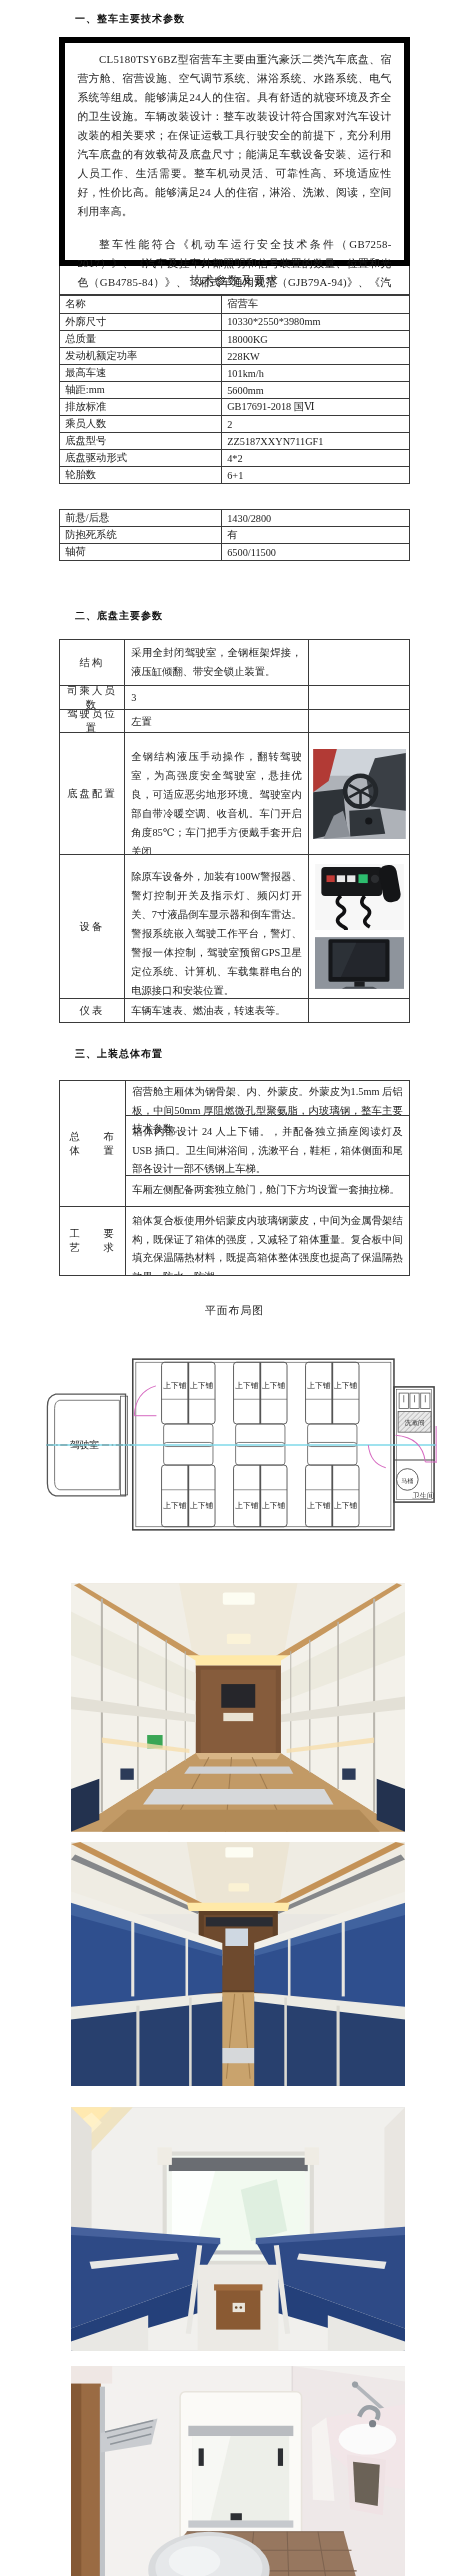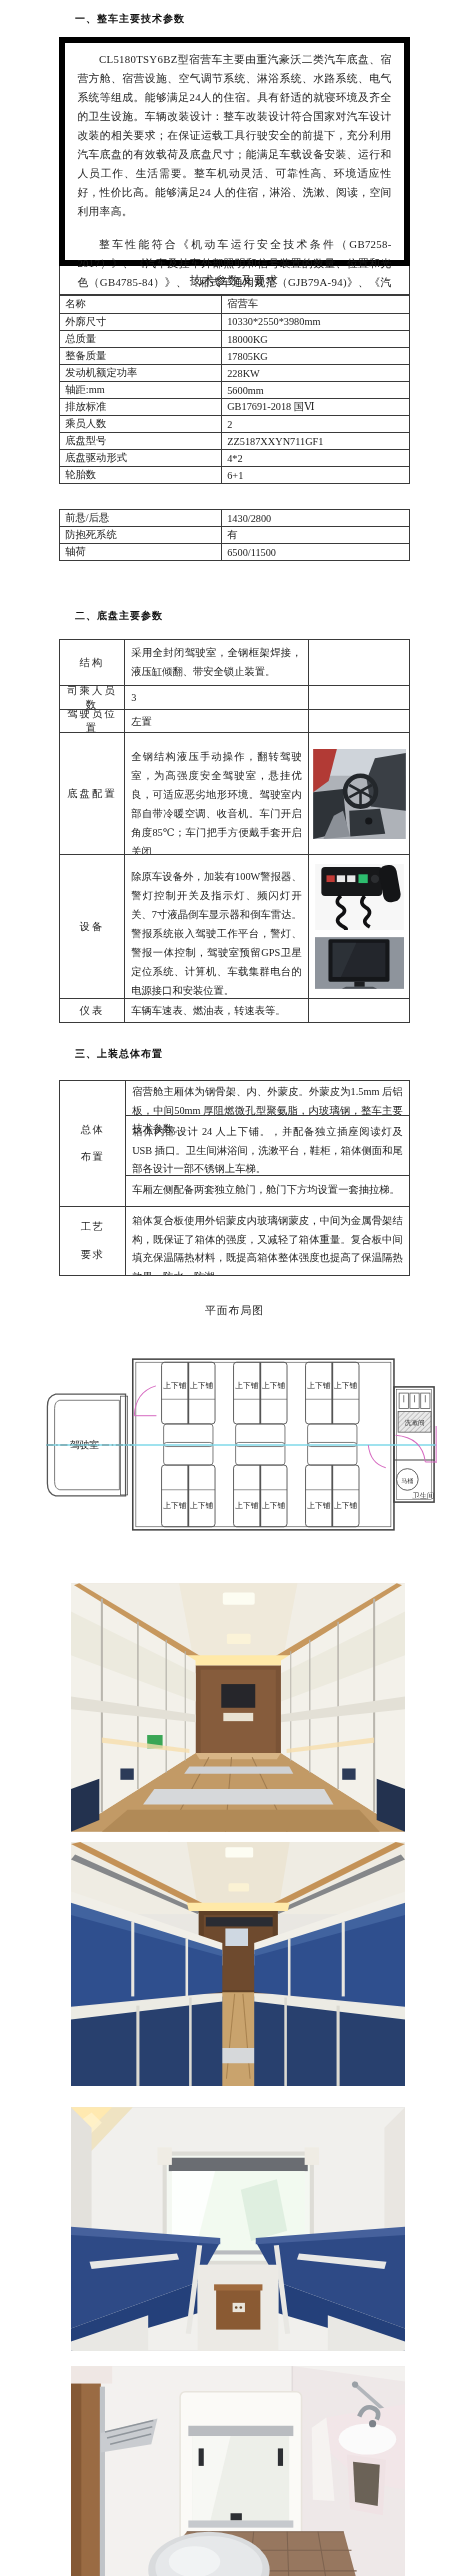--- a/index.html
+++ b/index.html
@@ -38,21 +38,21 @@
   .lab{border-right:0.8px solid #3a3a3a;}
   .t1 .lab{width:162px;}
   .t1 .val{flex:1;}
   
   .t2 .lab{width:65px;justify-content:center;letter-spacing:2.1px;white-space:normal;text-align:center;padding:1px 3.1px;}
   .t2 .mid{width:184px;border-right:0.8px solid #3a3a3a;white-space:normal;align-items:flex-start;padding:3.1px 6.2px;font-size:10.3px;line-height:19px;text-align:justify;}
   .t2 .img{flex:1;flex-direction:column;justify-content:center;align-items:center;white-space:normal;gap:7.2px;padding:3.1px;}
   
   .t3 .lab{width:66px;justify-content:center;white-space:normal;text-align:center;letter-spacing:1.5px;}
   .t3 .val{flex:1;white-space:normal;align-items:flex-start;padding:2.1px 6.2px;font-size:10.3px;line-height:18.5px;text-align:justify;}
-  .sublab{display:flex;flex-direction:column;gap:13.4px;align-items:center;width:100%;}
+  .sublab{display:flex;flex-direction:row;gap:13.4px;align-items:center;width:100%;}
   .subrows{flex:1;display:flex;flex-direction:column;}
   .subrow{border-top:0.8px solid #3a3a3a;box-sizing:border-box;padding:2.1px 6.2px;font-size:10.3px;line-height:18.5px;text-align:justify;}
   .subrow:first-child{border-top:none;}
   .plan-title{
     left:59px;top:1304px;width:351px;text-align:center;
     font-size:10.8px;letter-spacing:1px;
   }
   .photo{left:71px;width:334px;overflow:hidden;background:#ddd;}
   svg{display:block;}
   svg text{font-family:"DejaVu Sans","Liberation Sans",sans-serif;}
@@ -76,26 +76,26 @@
     </div>
   <div class="prow" style="height:16.5px">
       <div class="pcell lab">外廓尺寸</div>
       <div class="pcell val">10330*2550*3980mm</div>
     </div>
   <div class="prow" style="height:16px">
       <div class="pcell lab">总质量</div>
       <div class="pcell val">18000KG</div>
     </div>
   <div class="prow" style="height:16px">
-      <div class="pcell lab">整备质量</div>
-      <div class="pcell val">17805KG</div>
-    </div>
-  <div class="prow" style="height:16px">
       <div class="pcell lab">发动机额定功率</div>
       <div class="pcell val">228KW</div>
+    </div>
+  <div class="prow" style="height:16px">
+      <div class="pcell lab">最高车速</div>
+      <div class="pcell val">101km/h</div>
     </div>
   <div class="prow" style="height:16px">
       <div class="pcell lab">轴距:mm</div>
       <div class="pcell val">5600mm</div>
     </div>
   <div class="prow" style="height:16px">
       <div class="pcell lab">排放标准</div>
       <div class="pcell val">GB17691-2018 国Ⅵ</div>
     </div>
   <div class="prow" style="height:16px">

